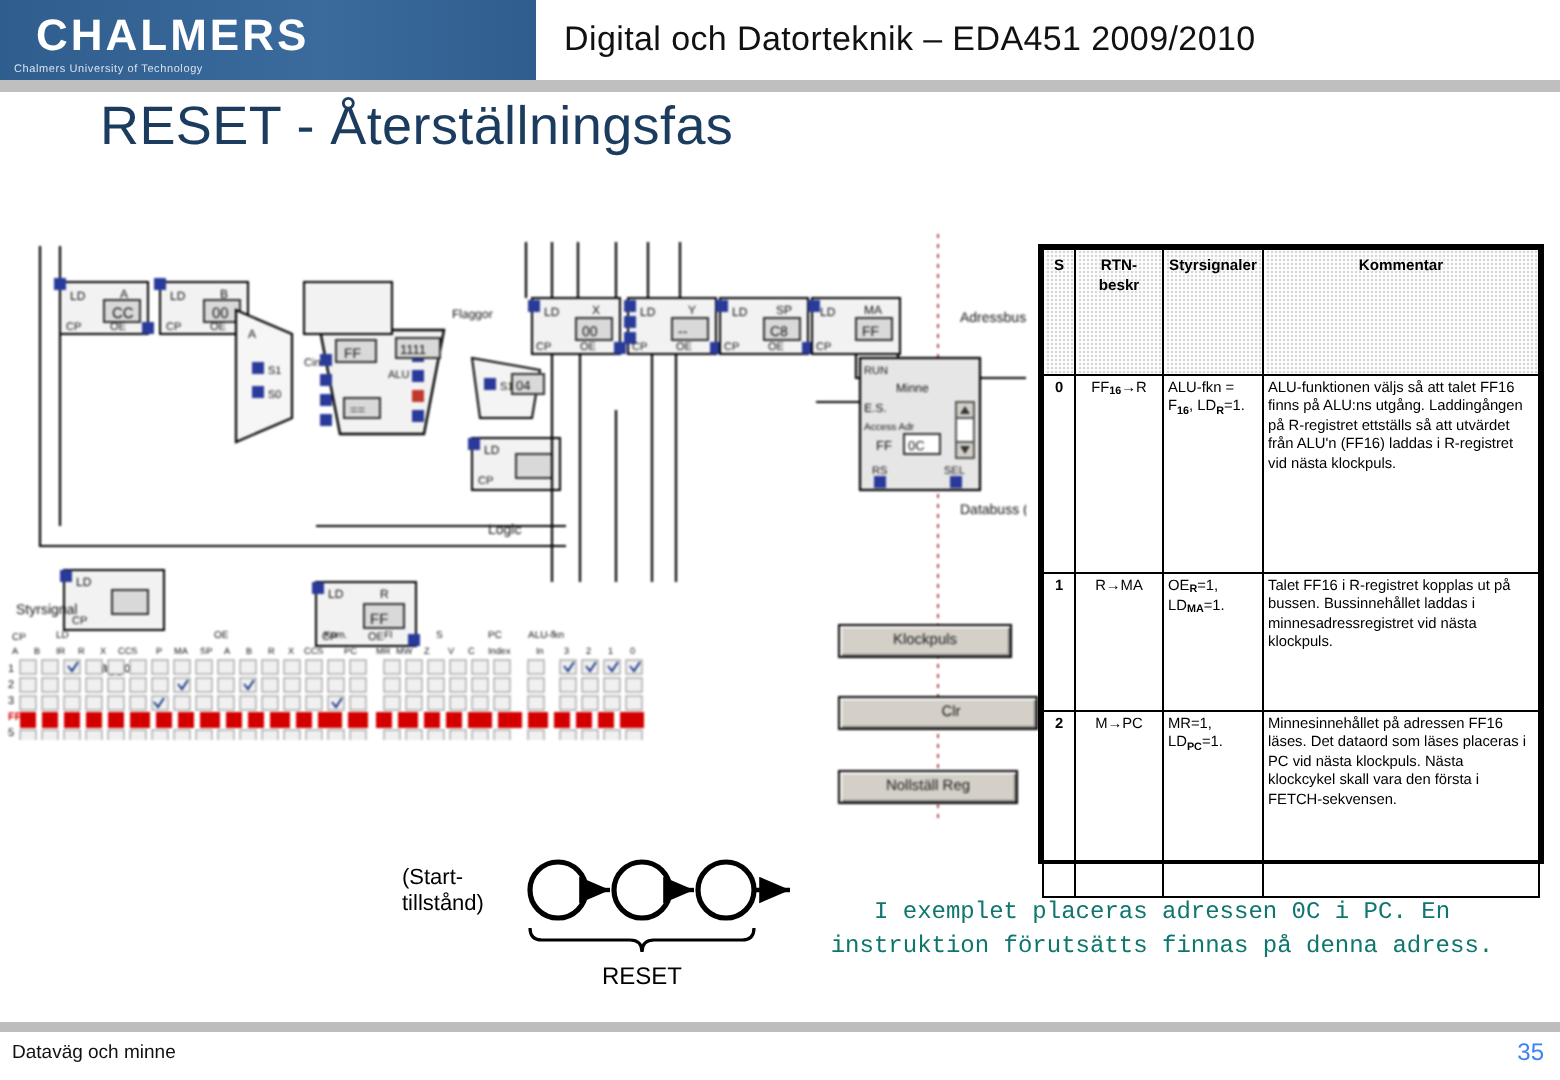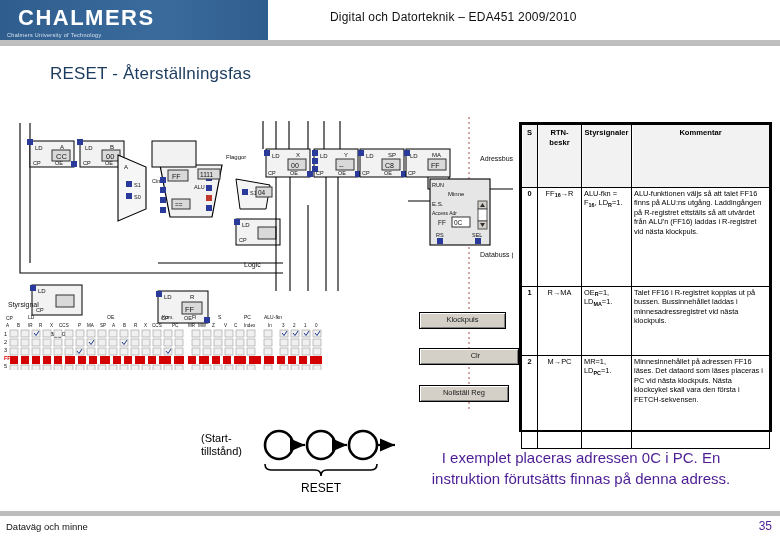--- a/index.html
+++ b/index.html
@@ -24,38 +24,37 @@
     color:#ffffff;font-family:"Liberation Sans",sans-serif;
     line-height:30px;
   }
   .logo-sub{
     position:absolute;left:7px;top:32px;
     font-size:5.5px;color:#d8e3ee;letter-spacing:.3px;
     font-family:"Liberation Sans",sans-serif;
   }
   .header-title{
     position:absolute;left:282px;top:10px;
-    font-size:12px;color:#111111;
+    font-size:17px;color:#111111;
     font-family:"Liberation Sans",sans-serif;
     letter-spacing:.2px;
-    margin-left:48px;
   }
   .header-rule{
     position:absolute;left:0;top:40px;width:780px;height:6px;
     background:#bfbfbf;
   }
   .header-rule2{
     position:absolute;left:0;top:46px;width:780px;height:2px;
     background:#ffffff;
   }
 
   
   .slide-title{
-    position:absolute;left:50px;top:64px;
-    font-size:17px;color:#1b3c5e;
+    position:absolute;left:50px;top:48px;
+    font-size:27px;color:#1b3c5e;
     font-family:"Liberation Sans",sans-serif;
     letter-spacing:.2px;
   }
 
   
   .diagram{
     position:absolute;left:8px;top:113px;width:505px;height:320px;
     filter:blur(.45px);
   }
   .diagram svg{display:block;}
@@ -100,40 +99,40 @@
   td.c-s{text-align:center;font-weight:bold;}
   td.c-rtn{text-align:center;}
   .row0 td{height:96px;}
   .row1 td{height:66px;}
   .row2 td{height:90px;}
   sub{font-size:5.4px;vertical-align:baseline;position:relative;top:1.4px;font-weight:bold;}
 
   
   .example-text{
     position:absolute;left:406px;top:448px;width:350px;
-    font-size:15px;color:#4c1d95;text-align:center;
+    font-size:12px;color:#0f766e;text-align:center;
     line-height:1.38;
-    font-family:Liberation Sans, sans-serif;
+    font-family:Liberation Mono, monospace;
   }
 
   
   .statemachine{position:absolute;left:155px;top:424px;width:240px;height:72px;margin-left:40px;}
 
   
   .footer-rule{
     position:absolute;left:0;top:511px;width:780px;height:5px;background:#bdbdbd;
   }
   .footer-left{
     position:absolute;left:6px;top:521px;
     font-size:9.5px;color:#111;
     font-family:"Liberation Sans",sans-serif;
   }
   .footer-right{
     position:absolute;right:8px;top:519px;
-    font-size:12px;color:#4c1d95;
+    font-size:12px;color:#3b82f6;
     font-family:"Liberation Sans",sans-serif;
   }
 
   
   .sim-btn{
     position:absolute;
     background:#d4d0c8;
     border:1px solid #000;
     box-shadow:inset 1px 1px 0 #fff, inset -1px -1px 0 #808080;
     font-family:"Liberation Sans",sans-serif;

